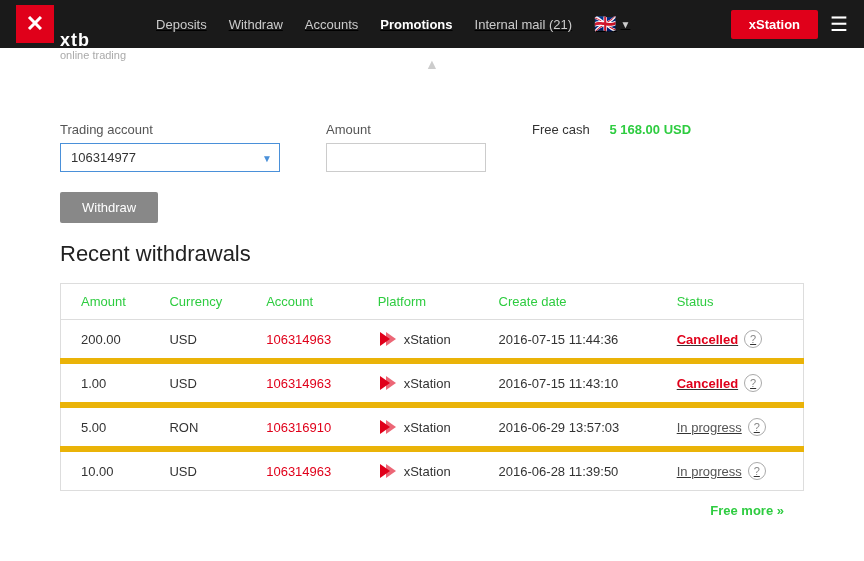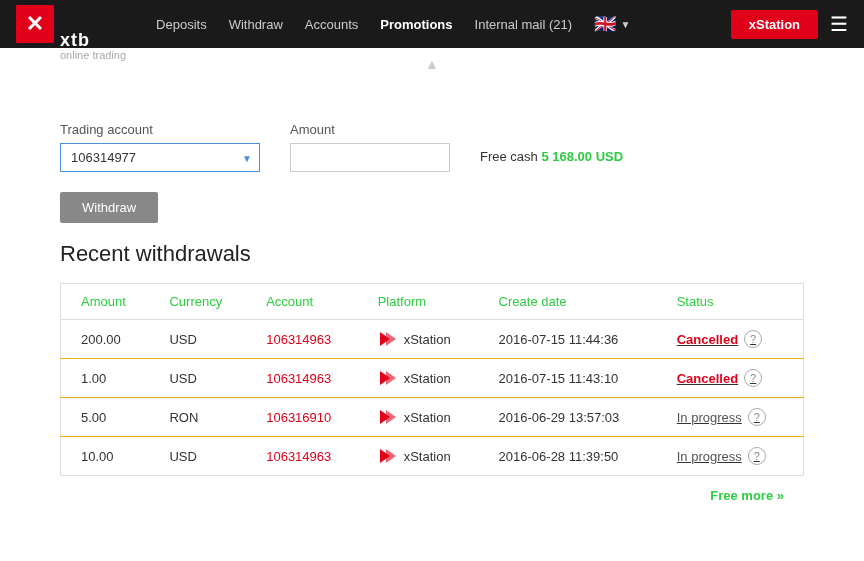--- a/index.html
+++ b/index.html
@@ -43,20 +43,21 @@
       color: #aaa;
       font-size: 11px;
       display: block;
       line-height: 1;
     }
     .nav-links {
       display: flex;
       align-items: center;
       gap: 2px;
       flex: 1;
+      text-decoration: underline;
     }
     .nav-link {
       color: #ccc;
       text-decoration: none;
       padding: 4px 10px;
       font-size: 13px;
       cursor: pointer;
     }
     .nav-link.active { color: white; font-weight: bold; }
     .flag-area {
@@ -110,42 +111,42 @@
     .top-arrow::before {
       content: '▲';
       color: #ccc;
       font-size: 14px;
     }
 
     
     .form-section {
       margin-top: 30px;
       display: flex;
-      align-items: flex-end;
-      gap: 30px;
+      align-items: flex-start;
+      gap: 46px;
       flex-wrap: wrap;
     }
     .form-group {
       display: flex;
       flex-direction: column;
       gap: 6px;
     }
     .form-label {
       color: #555;
       font-size: 13px;
     }
     .form-select {
       border: 1px solid #4a90d9;
       padding: 6px 30px 6px 10px;
       font-size: 13px;
       color: #333;
       background: white;
       appearance: none;
       -webkit-appearance: none;
-      width: 200px;
+      width: 220px;
       cursor: pointer;
       background-image: none;
       position: relative;
     }
     .select-wrapper {
       position: relative;
       display: inline-block;
     }
     .select-wrapper::after {
       content: '▼';
@@ -165,20 +166,21 @@
       color: #333;
     }
     .free-cash {
       font-size: 13px;
       color: #333;
       padding-bottom: 8px;
     }
     .free-cash-amount {
       color: #2ecc40;
       font-weight: bold;
+      margin-left: 16px;
     }
 
     
     .withdraw-btn {
       background: #888;
       color: white;
       border: none;
       padding: 8px 22px;
       font-size: 13px;
       cursor: pointer;
@@ -207,21 +209,21 @@
       font-size: 13px;
       padding: 10px 14px;
       text-align: left;
       border-bottom: 1px solid #ddd;
     }
     .withdrawals-table th:first-child { padding-left: 20px; }
     .withdrawals-table td {
       padding: 9px 14px;
       color: #333;
       font-size: 13px;
-      border-bottom: 1px solid #eab308;
+      border-bottom: 6px solid #eab308;
     }
     .withdrawals-table td:first-child { padding-left: 20px; }
     .withdrawals-table tr:last-child td { border-bottom: none; }
 
     .account-link {
       color: #e0001a;
       text-decoration: none;
       cursor: pointer;
     }
     .platform-cell {

